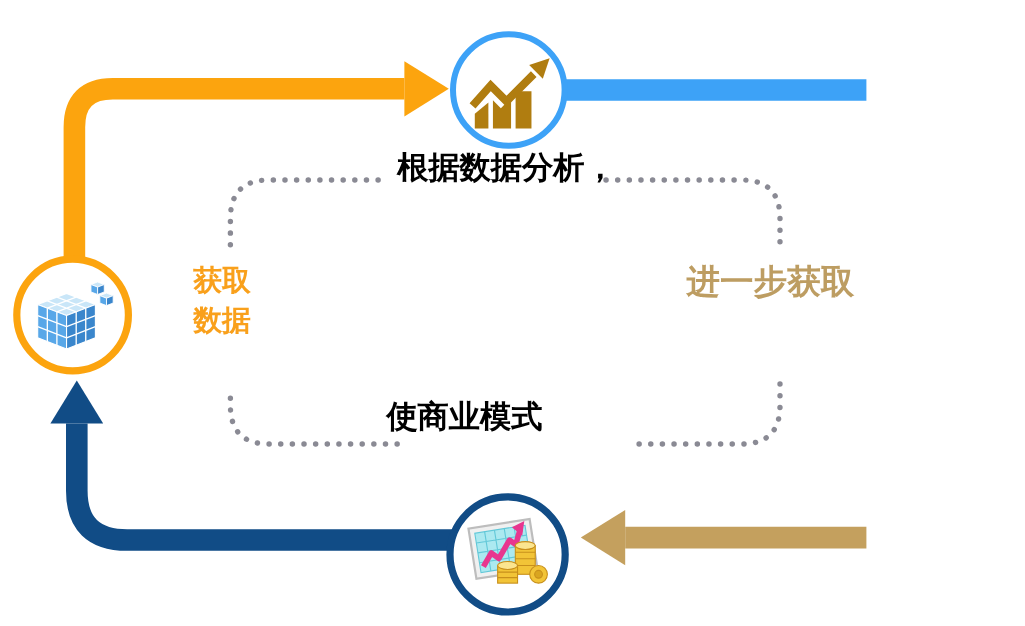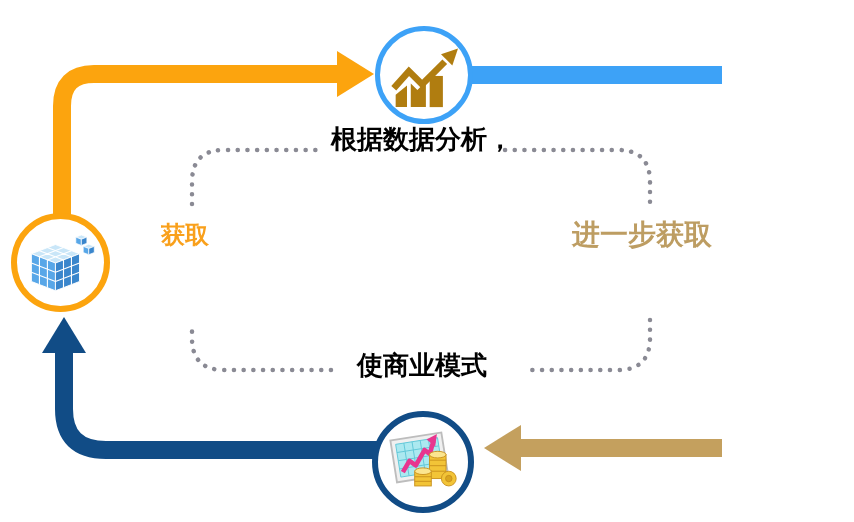--- a/index.html
+++ b/index.html
@@ -26,22 +26,22 @@
   .node{position:absolute;background:#fff;border-radius:50%;box-sizing:border-box;
         display:flex;align-items:center;justify-content:center;}
   .node-top{left:375px;top:26px;width:98px;height:98px;border:5px solid var(--blue);}
   .node-right{left:746px;top:210px;width:103px;height:103px;border:6px solid var(--tan);}
   .node-bottom{left:372px;top:411px;width:102px;height:102px;border:6px solid var(--navy);}
   .node-left{left:11px;top:213px;width:99px;height:99px;border:6px solid var(--orange);}
 
   
   .label{position:absolute;font-weight:bold;white-space:nowrap;}
   .label-top{left:331px;top:124px;font-size:26px;line-height:31px;color:var(--label-dark);}
-  .label-bottom{left:322px;top:332px;width:200px;text-align:center;
-                font-size:26px;line-height:31px;color:var(--label-dark);margin-top:18px;}
+  .label-bottom{left:322px;top:332px;width:200px;
+                font-size:26px;line-height:31px;color:var(--label-dark);}
   .label-left{left:161px;top:218px;font-size:24px;line-height:33px;color:var(--label-orange);}
   .label-right{left:548px;top:218px;width:164px;text-align:right;
                font-size:28px;line-height:33px;color:var(--label-tan);}
 
   
   .gold{fill:var(--gold-icon);}
   .gold-stroke{stroke:var(--gold-icon);fill:none;}
 </style>
 </head>
 <body>
@@ -147,15 +147,16 @@
   <div class="label label-right">
     <div>进一步获取</div>
   </div>
 
   <div class="label label-bottom">
     <div>使商业模式</div>
   </div>
 
   <div class="label label-left">
     <div>获取</div>
+    <div>数据</div>
   </div>
 
 </div>
 
 </body></html>

